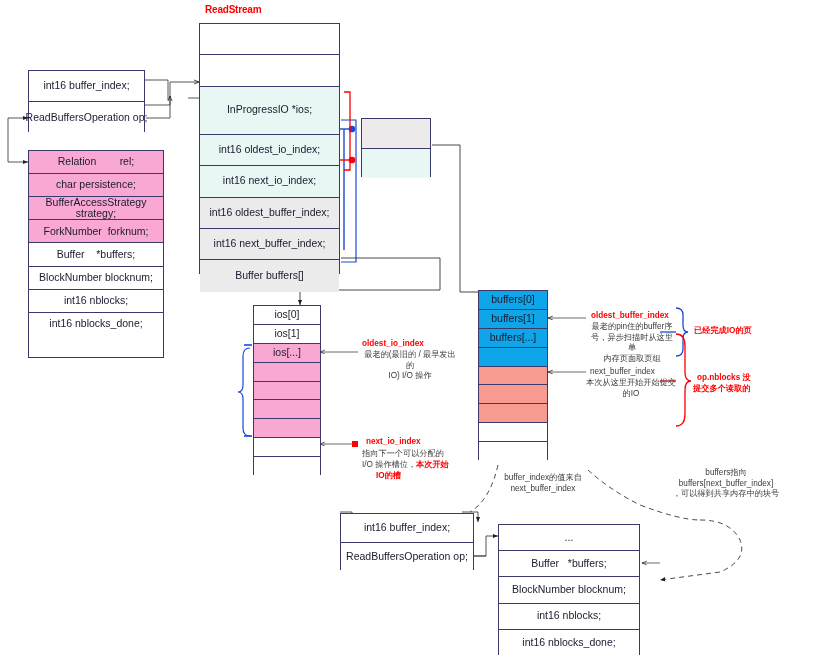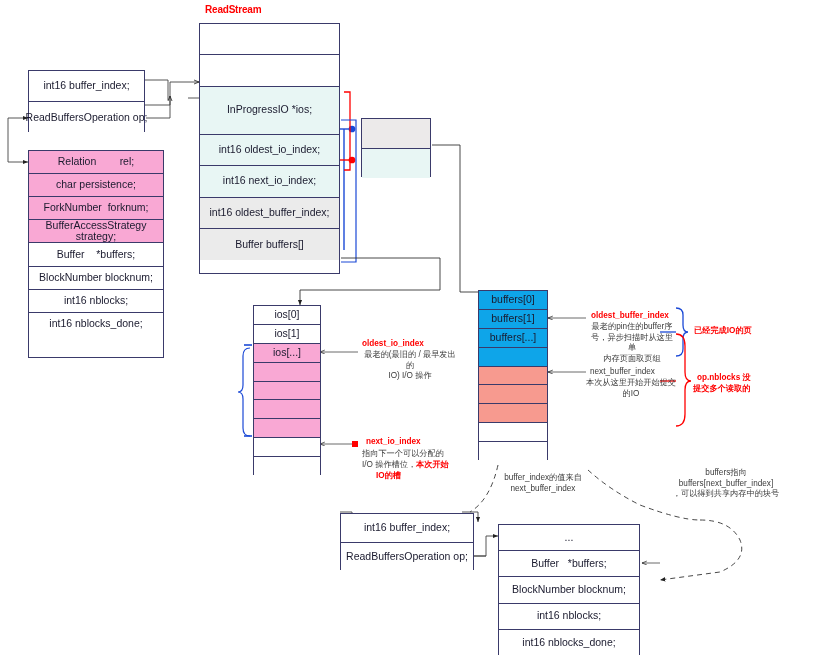--- a/index.html
+++ b/index.html
@@ -122,36 +122,37 @@
 <div class="title-red" style="left:205px;top:4px;">ReadStream</div>
 
 <div class="struct" id="ipio-top" style="left:28px;top:70px;width:117px;height:62px;">
     <div class="row fill-white" style="height: 31px;">int16 buffer_index;</div>
     <div class="row fill-white" style="height: 31px;">ReadBuffersOperation op;</div>
   </div>
 
 <div class="struct" id="rbo-left" style="left:28px;top:150px;width:136px;height:208px;">
     <div class="row fill-lav" style="height: 23.1111px;">Relation        rel;</div>
     <div class="row fill-lav" style="height: 23.1111px;">char persistence;</div>
-    <div class="row fill-lav" style="height: 23.1111px;">ForkNumber  forknum;</div>
     <div class="row fill-lav" style="height: 23.1111px;">BufferAccessStrategy
 strategy;</div>
+    <div class="row fill-lav" style="height: 23.1111px;">ForkNumber  forknum;</div>
     <div class="row fill-white" style="height: 23.1111px;">Buffer    *buffers;</div>
     <div class="row fill-white" style="height: 23.1111px;">BlockNumber blocknum;</div>
     <div class="row fill-white" style="height: 23.1111px;">int16 nblocks;</div>
     <div class="row fill-white" style="height: 23.1111px;">int16 nblocks_done;</div>
   </div>
 
 <div class="struct" id="read-stream" style="left:199px;top:23px;width:141px;height:251px;">
     <div class="row fill-white" style="height: 31.375px;"></div>
     <div class="row fill-white" style="height: 31.375px;"></div>
     <div class="row fill-cyan" style="height: 48px;">InProgressIO *ios;</div>
     <div class="row fill-cyan" style="height: 31.375px;">int16 oldest_io_index;</div>
     <div class="row fill-cyan" style="height: 31.375px;">int16 next_io_index;</div>
     <div class="row fill-gray" style="height: 31.375px;">int16 oldest_buffer_index;</div>
+    <div class="row fill-gray" style="height: 31.375px;">int16 next_buffer_index;</div>
     <div class="row fill-gray" style="height: 31.375px;">Buffer buffers[]</div>
   </div>
 
 <div class="struct" id="pair-boxes" style="left:361px;top:118px;width:70px;height:59px;">
     <div class="row fill-graybox" style="height: 29.5px;"></div>
     <div class="row fill-cyan" style="height: 29.5px;"></div>
   </div>
 
 <div class="struct" id="ios-array" style="left:253px;top:305px;width:68px;height:170px;">
     <div class="row fill-white" style="height: 18.8889px;">ios[0]</div>

